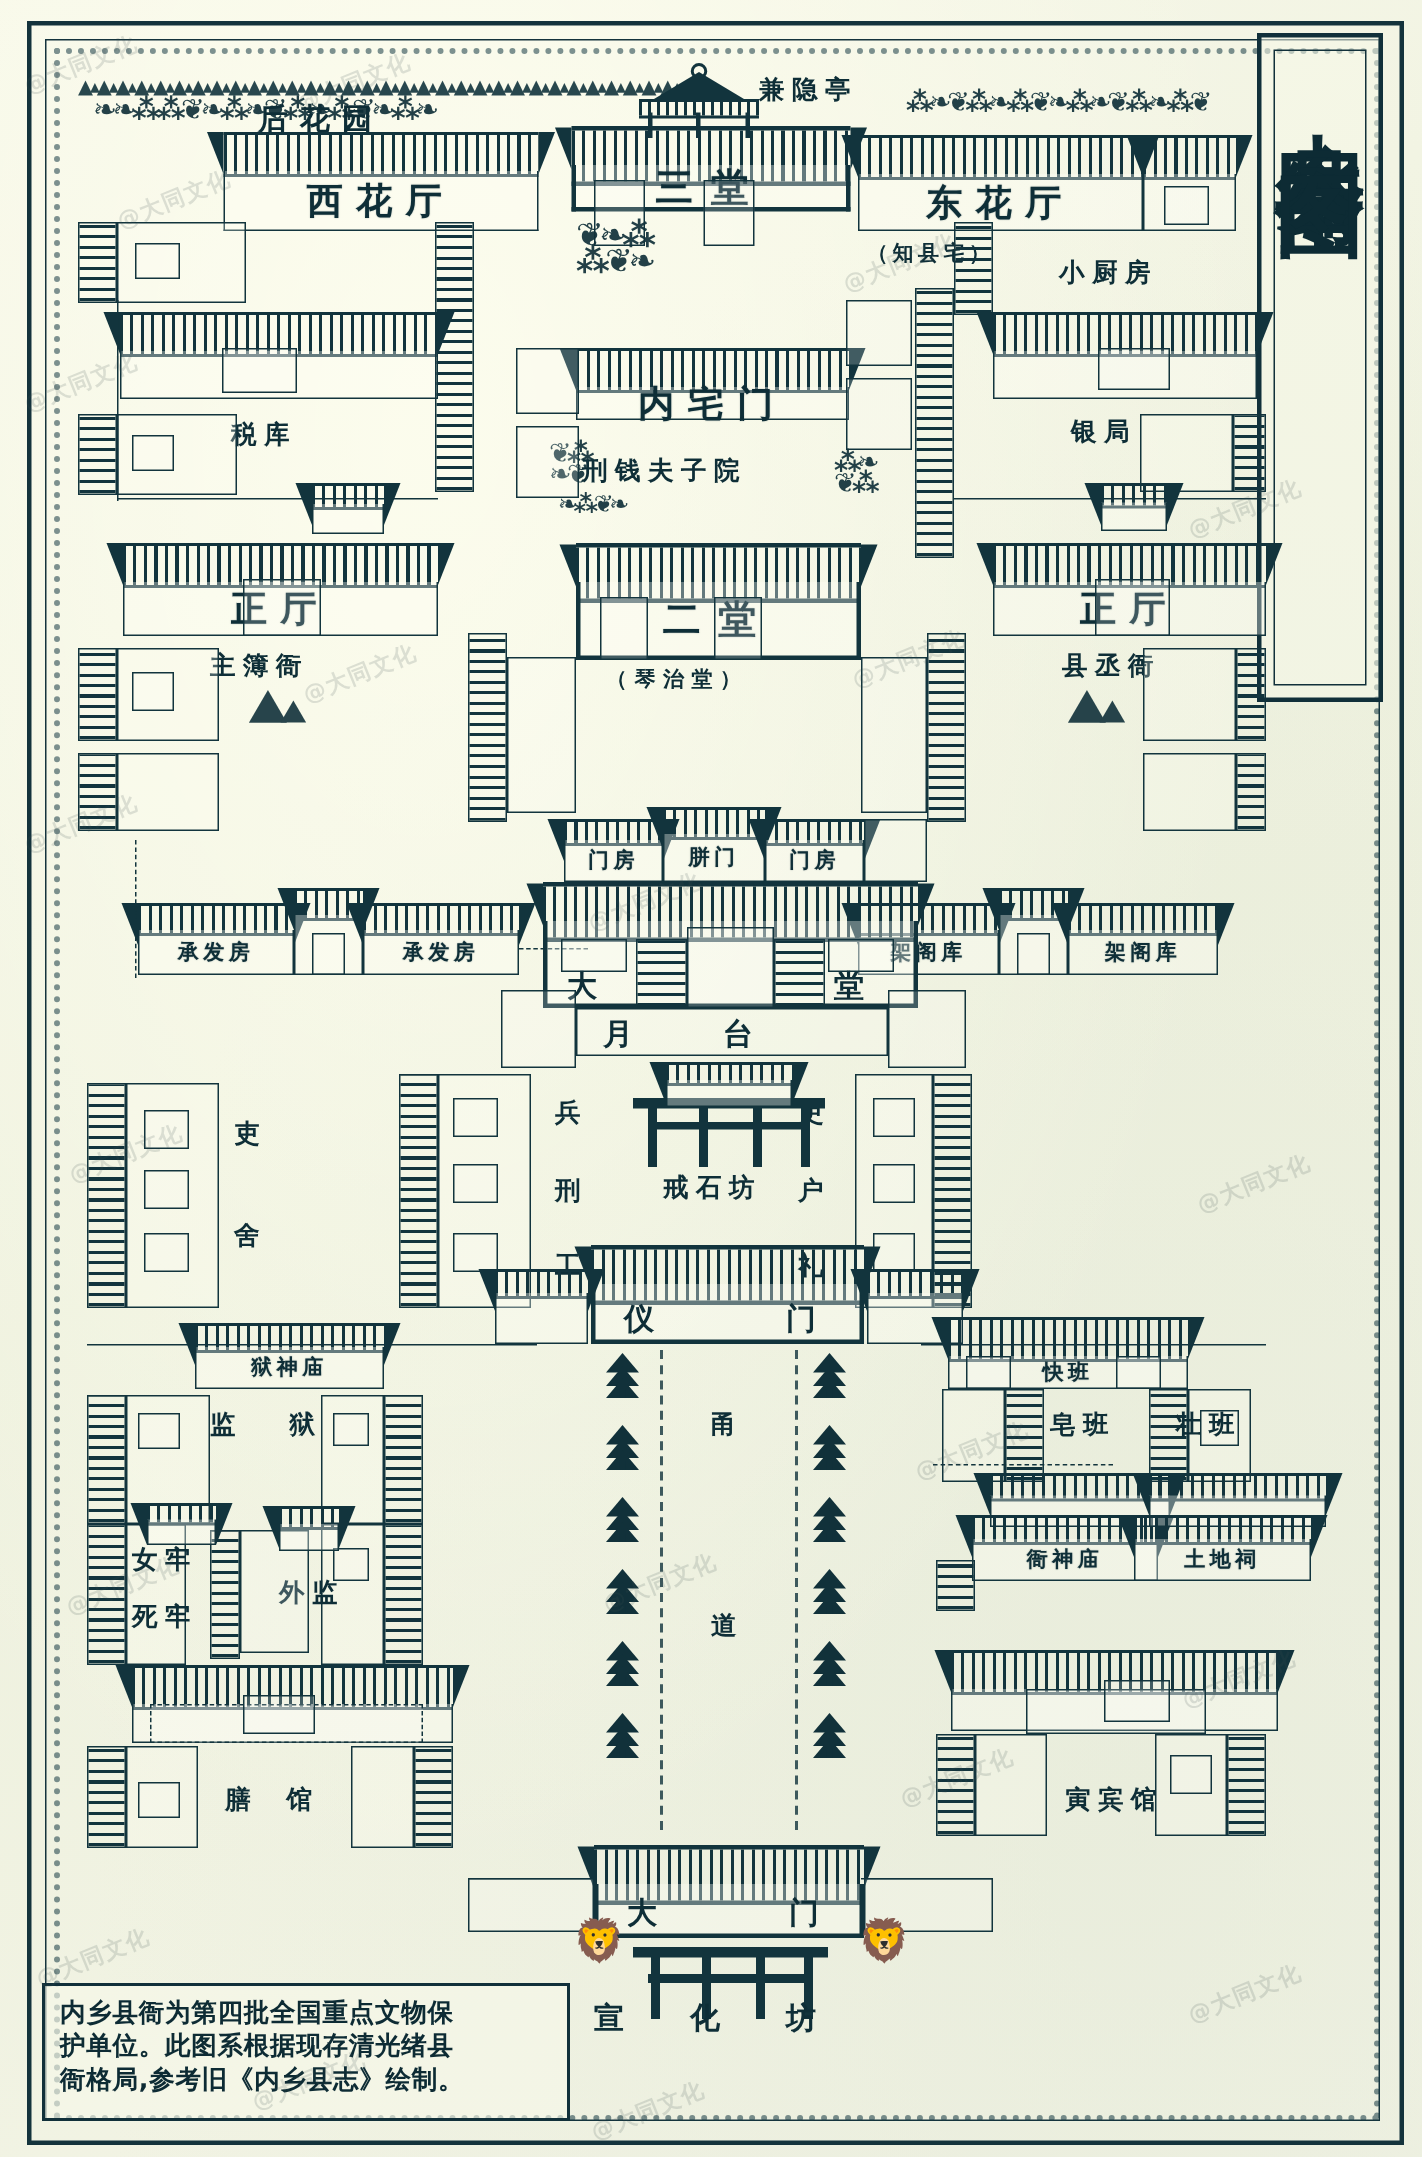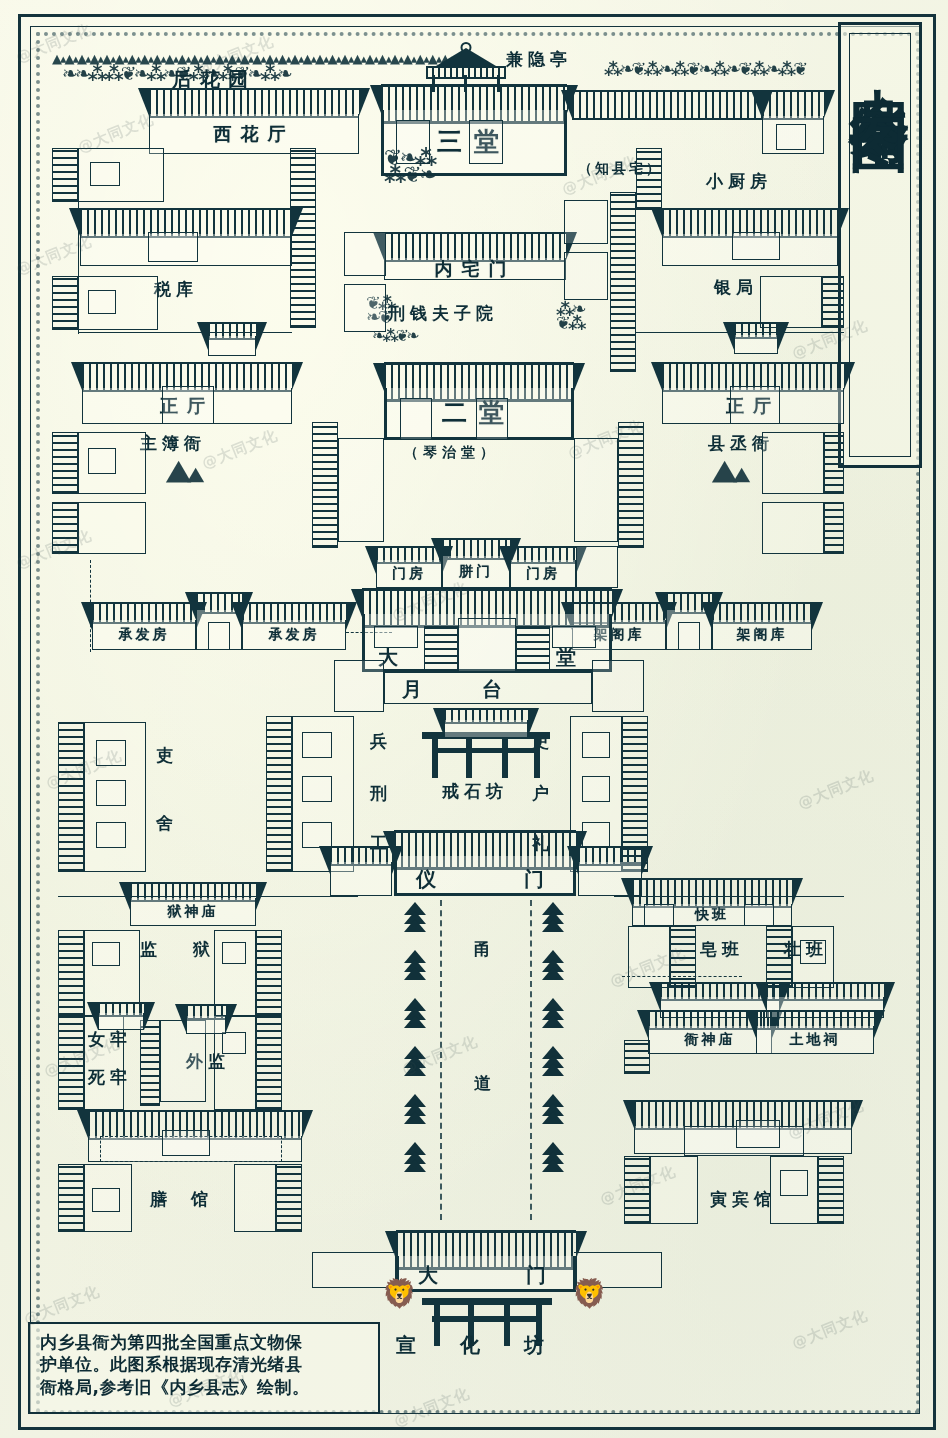--- a/index.html
+++ b/index.html
@@ -48,21 +48,21 @@
      border-top:0 solid transparent;border-bottom:28px solid transparent;}
   .body{position:absolute;left:0;right:0;bottom:0;top:26px;
      border:1.6px solid #12343d;border-top:none;background:rgba(255,255,245,.35);
      display:flex;align-items:center;justify-content:center;}
   .bldg.thick .body{border-width:3px;}
   .bldg.thick .roof{border-top-width:3px;border-bottom-width:3px;}
 
   .lbl{font-size:17px;font-weight:bold;color:#0e2e37;letter-spacing:5px;
      white-space:nowrap;text-shadow:0 0 1px rgba(14,46,55,.4);}
   .lbl.sm{font-size:14px;letter-spacing:3px;}
-  .lbl.lg{font-size:18px;letter-spacing:9px;}
+  .lbl.lg{font-size:24px;letter-spacing:9px;}
   .lbl.xl{font-size:25px;letter-spacing:12px;}
 
   
   .flbl{position:absolute;font-size:17px;font-weight:bold;color:#0e2e37;
      letter-spacing:5px;white-space:nowrap;}
   .flbl.sm{font-size:14px;letter-spacing:3px;}
   .flbl.lg{font-size:20px;letter-spacing:8px;}
 
   
   .wing{position:absolute;border:1.6px solid #12343d;
@@ -174,31 +174,34 @@
     </div>
     <div class="flbl" style="left:462px;top:8px;">兼隐亭</div>
 
     <div class="bldg" style="left:105px;top:48px;width:210px;height:66px;">
       <div class="roof"></div>
       <div class="body">
         <span class="lbl lg">西花厅</span>
       </div>
     </div>
 
-    <div class="bldg thick" style="left:337px;top:44px;width:186px;height:92px;">
+    <div class="bldg thick" style="left:337px;top:44px;width:186px;height:57px;">
       <div class="roof tall"></div>
       <div class="body">
         <span class="lbl xl">三堂</span>
       </div>
     </div>
     <div class="plan" style="left:352px;top:80px;width:34px;height:44px;"></div>
     <div class="plan" style="left:425px;top:80px;width:34px;height:44px;"></div>
 
     <div class="bldg" style="left:528px;top:50px;width:190px;height:64px;">
       <div class="roof"></div>
+      <div class="body">
+        <span class="lbl lg">东花厅</span>
+      </div>
     </div>
     <div class="bldg" style="left:718px;top:50px;width:62px;height:64px;">
       <div class="roof"></div>
       <div class="body"></div>
     </div>
     <div class="plan" style="left:732px;top:84px;width:30px;height:26px;"></div>
 
     <div class="flbl sm" style="left:534px;top:120px;">（知县宅）</div>
     <div class="flbl" style="left:662px;top:130px;">小厨房</div>
 

